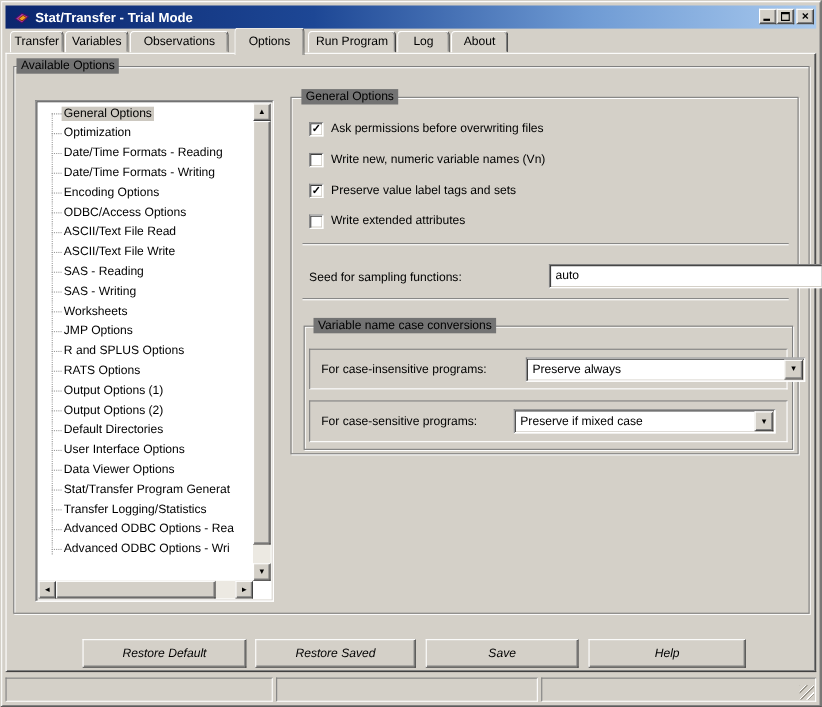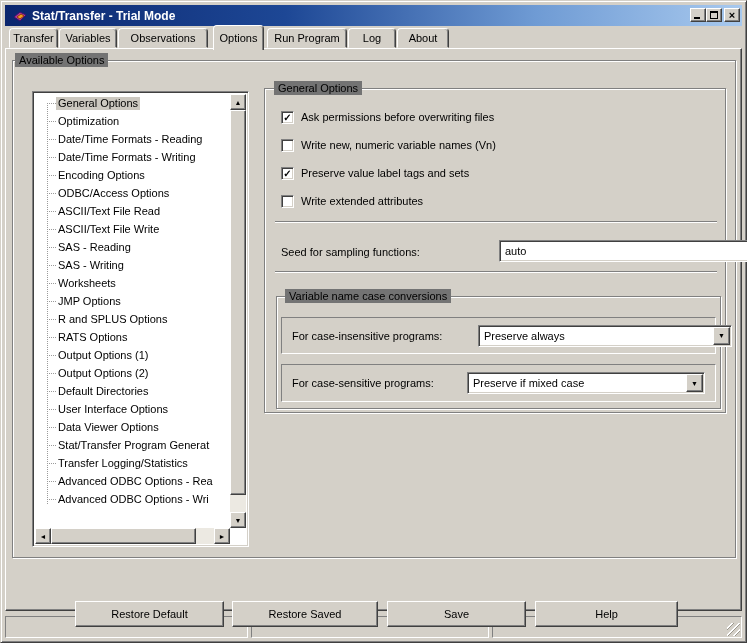--- a/index.html
+++ b/index.html
@@ -121,24 +121,24 @@
   .combo-value { position:absolute; left:5px; top:3px; line-height:14px; white-space:nowrap; }
   .combo-btn {
     position:absolute; right:1px; top:1px; bottom:1px; width:17px; background:#d4d0c8;
     border:1px solid; border-color:#fff #404040 #404040 #fff;
     box-shadow: inset -1px -1px 0 #808080, inset 1px 1px 0 #d4d0c8;
     display:flex; align-items:center; justify-content:center; font-size:7px; line-height:7px;
   }
 
   
   .push-btn {
-    position:absolute; top:552px; height:26px; background:#d4d0c8;
-    border:1px solid; border-color:#fff #404040 #404040 #fff;
-    box-shadow: inset -1px -1px 0 #808080, inset 1px 1px 0 #d4d0c8;
-    font-family:"Liberation Sans",sans-serif; font-size:11px; color:#000; padding:0;
+    position:absolute; top:532px; height:26px; background:#d4d0c8;
+    border:1px solid; border-color:#fff #404040 #404040 #fff;
+    box-shadow: inset -1px -1px 0 #808080, inset 1px 1px 0 #d4d0c8;
+    font-family:"Liberation Sans",sans-serif; font-size:11px; color:#000; padding:0;font-style:italic;
   }
 
   
   .statusbar { position:absolute; left:4px; right:4px; bottom:4px; height:22px; display:flex; gap:3px; }
   .status-panel { border:1px solid; border-color:#808080 #fff #fff #808080; background:#d4d0c8; position:relative; }
   .status-panel.sp1 { width:243px; } .status-panel.sp2 { width:238px; } .status-panel.sp3 { flex:1; }
   .grip {
     position:absolute; right:1px; bottom:1px; width:13px; height:13px;
     background:repeating-linear-gradient(-45deg, transparent 0 3px, #9a968c 3px 4px, #ffffff 4px 5px);
   }
@@ -172,21 +172,21 @@
   <div class="tabstrip" id="tabstrip">
       <div class="tab" style="width: 49px;">
         <span>Transfer</span>
       </div>
       <div class="tab" style="width: 58px;">
         <span>Variables</span>
       </div>
       <div class="tab" style="width: 90px;">
         <span>Observations</span>
       </div>
-      <div class="tab active" style="width: 51px;">
+      <div class="tab active" style="width: 64px;">
         <span>Options</span>
       </div>
       <div class="tab" style="width: 80px;">
         <span>Run Program</span>
       </div>
       <div class="tab" style="width: 48px;">
         <span>Log</span>
       </div>
       <div class="tab" style="width: 52px;">
         <span>About</span>

